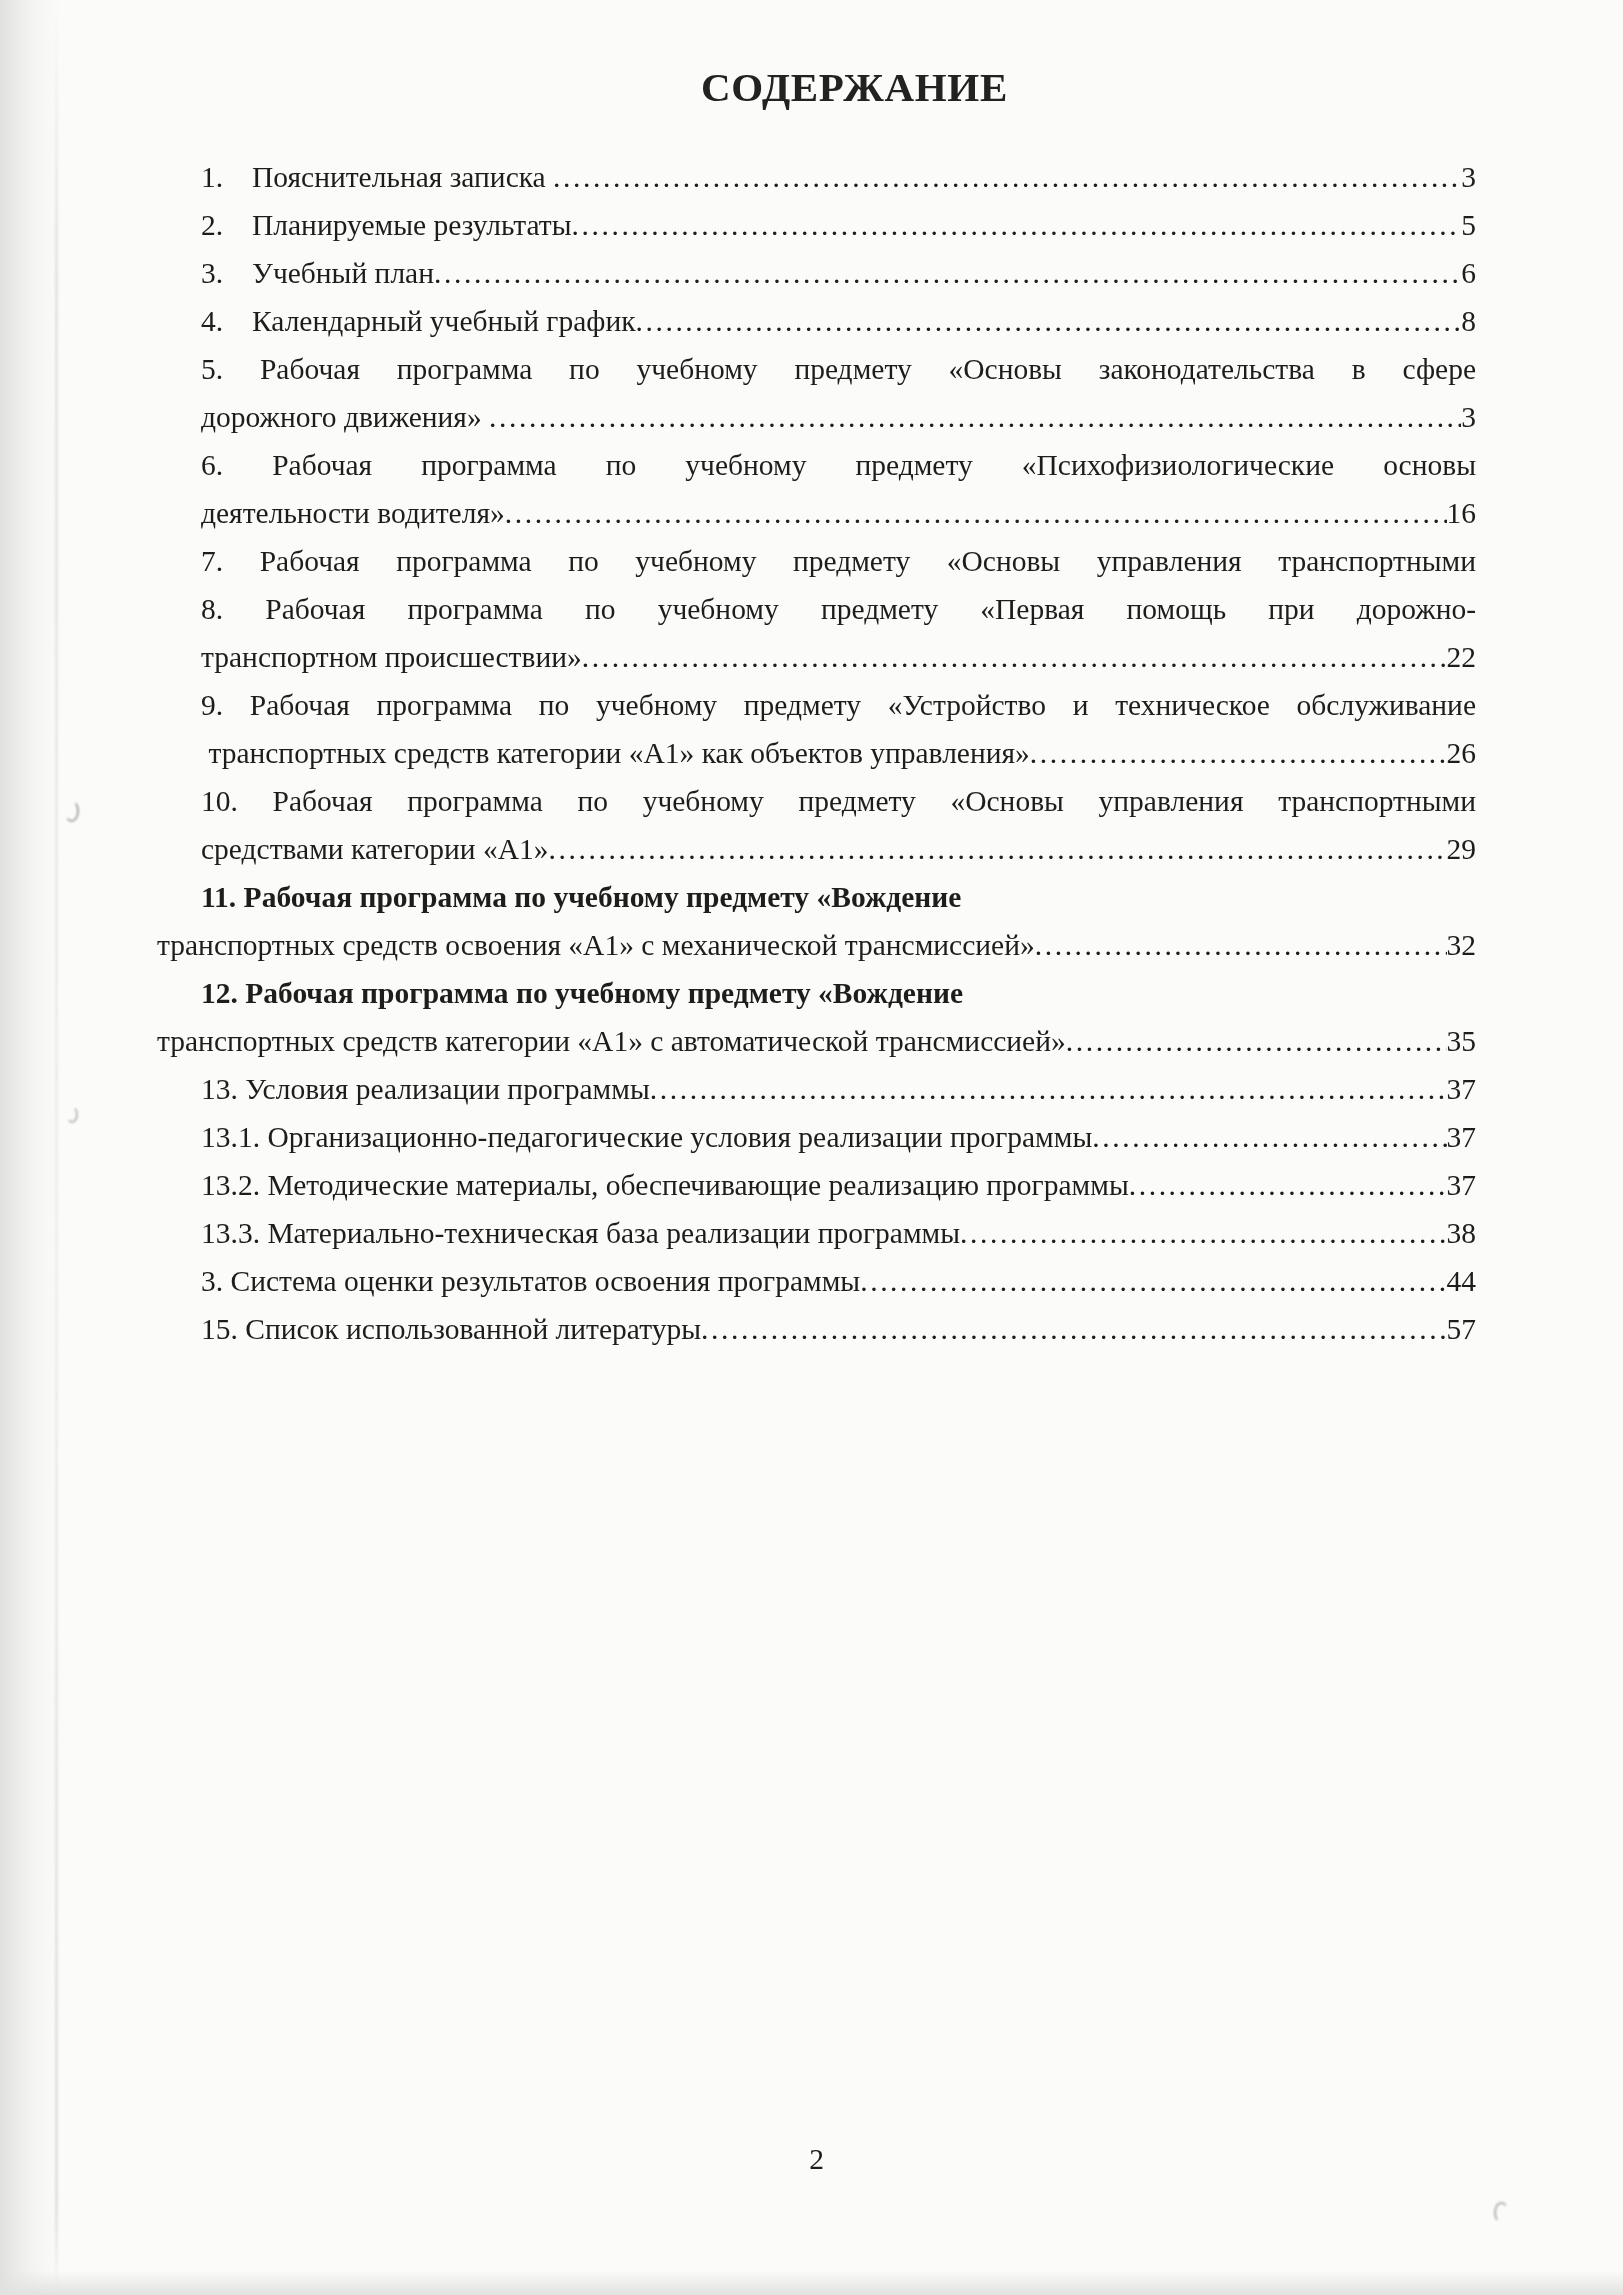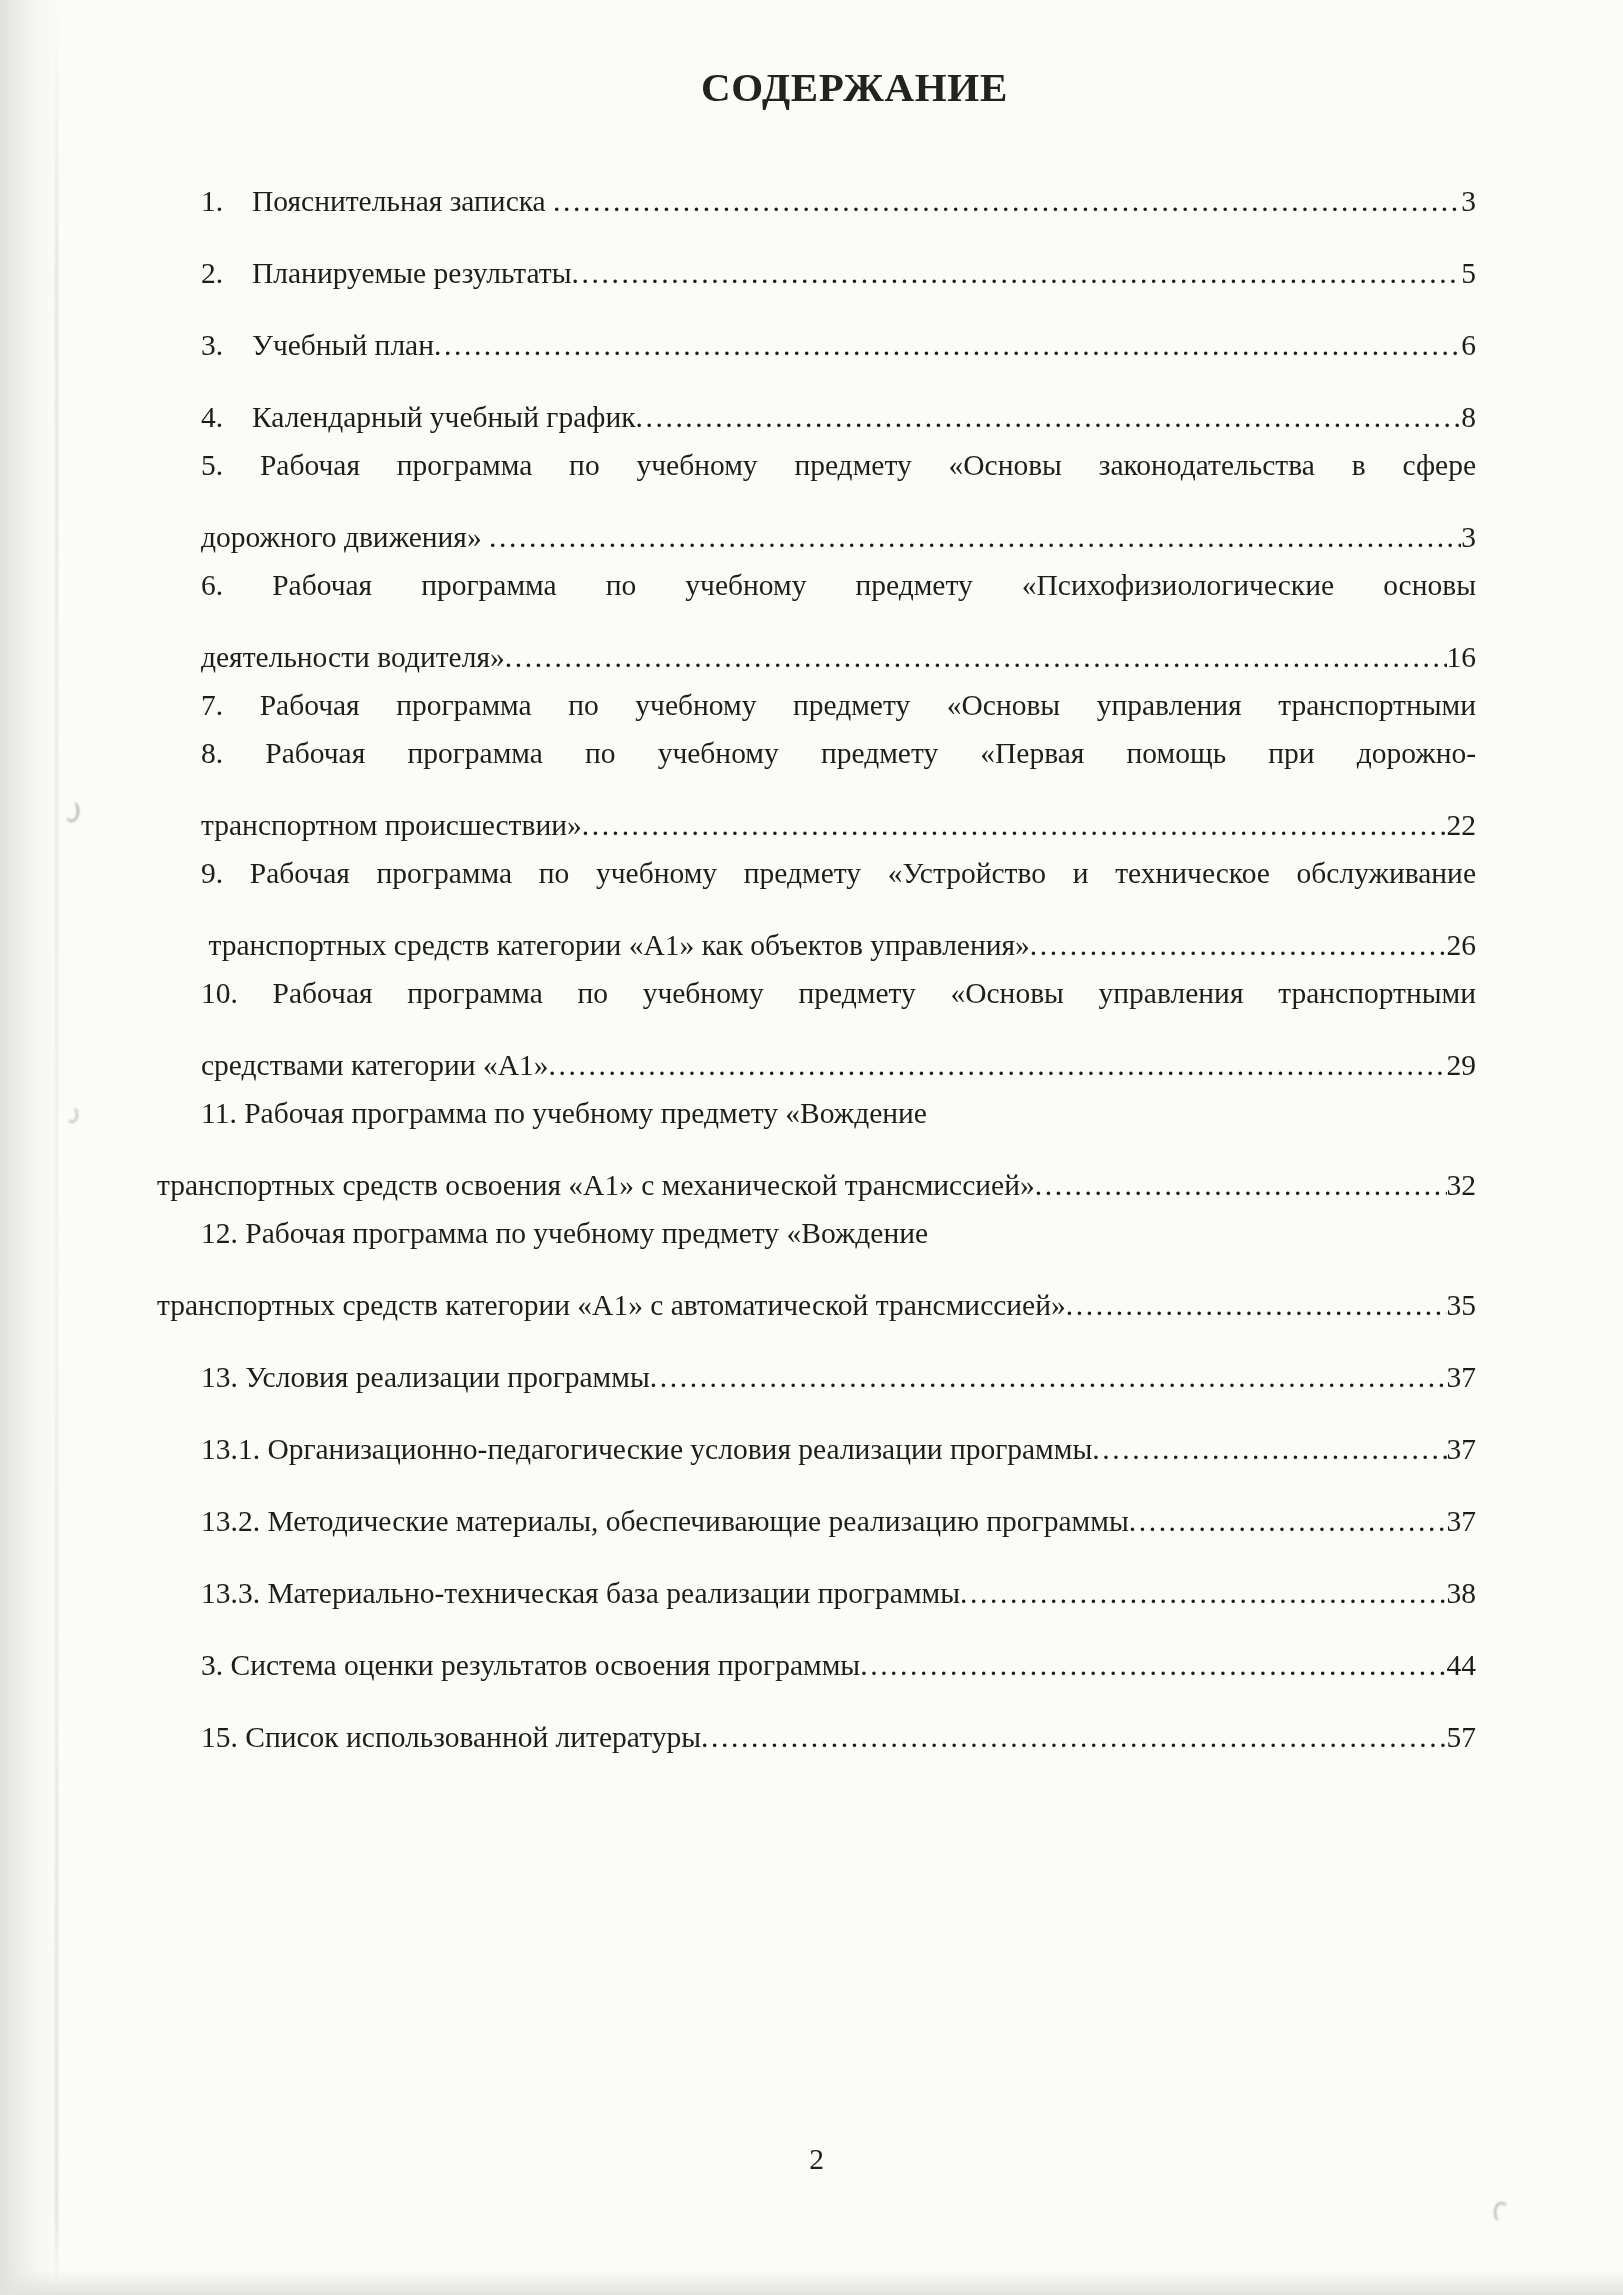--- a/index.html
+++ b/index.html
@@ -39,29 +39,29 @@
   h1.doc-title .shift{position:relative;left:38px;}
 
   
   .toc{
     position:absolute;top:153px;left:157px;width:1319px;
     font-size:29.5px;line-height:48px;
   }
   .entry{margin-left:44px;}
   .row{display:flex;align-items:baseline;}
   .num{flex:0 0 51px;white-space:pre;}
-  .lbl{white-space:pre;flex:0 0 auto;margin-top:24px;}
+  .lbl{white-space:pre;flex:0 0 auto;}
   .dots{flex:1 1 13px;overflow:hidden;white-space:nowrap;min-width:10.5px;}
   .dots::after{
     content:"................................................................................................................................................................................................................................................................";
     letter-spacing:2.6px;
   }
   .pg{flex:0 0 auto;white-space:pre;}
   .l1{text-align:justify;text-align-last:justify;}
-  .l1.plain{text-align:center;text-align-last:left;}
+  .l1.plain{text-align:center;text-align-last:left;font-weight:bold;}
   .l2row.outdent{margin-left:-44px;}
 
   
   .pagenum{
     position:absolute;top:2135px;left:157px;width:1319px;
     text-align:center;font-size:29.5px;line-height:48px;
   }
 </style>
 </head>
 <body>

